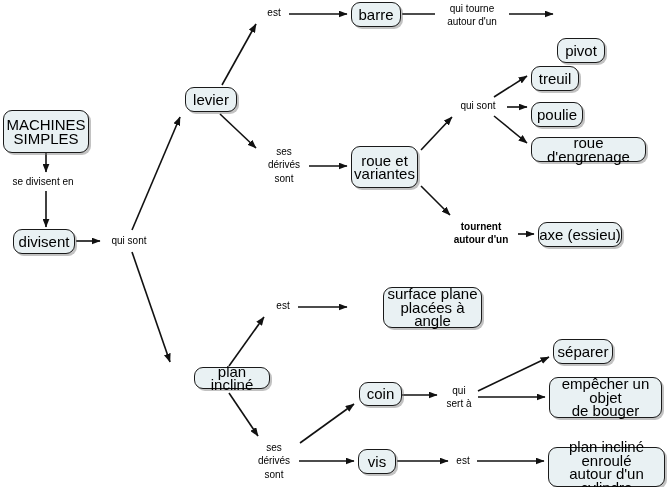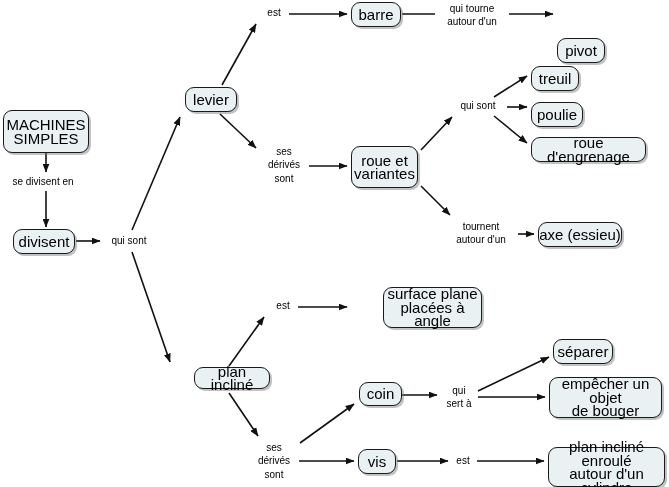--- a/index.html
+++ b/index.html
@@ -121,21 +121,21 @@
   <div id="label-layer">
       <div class="link-label" style="left: 2px; top: 175px; width: 82px; height: 14px;">se divisent en</div>
       <div class="link-label" style="left: 103px; top: 234px; width: 52px; height: 14px;">qui sont</div>
       <div class="link-label" style="left: 263px; top: 6px; width: 22px; height: 14px;">est</div>
       <div class="link-label" style="left: 436px; top: 1px; width: 72px; height: 28px;">qui tourne
 autour d'un</div>
       <div class="link-label" style="left: 262px; top: 144px; width: 44px; height: 42px;">ses
 dérivés
 sont</div>
       <div class="link-label" style="left: 452px; top: 99px; width: 52px; height: 14px;">qui sont</div>
-      <div class="link-label" style="left: 445px; top: 219px; width: 72px; height: 28px;">tournent
+      <div class="link-label" style="left: 445px; top: 219px; width: 72px; height: 28px; font-weight: bold;">tournent
 autour d'un</div>
       <div class="link-label" style="left: 272px; top: 299px; width: 22px; height: 14px;">est</div>
       <div class="link-label" style="left: 252px; top: 440px; width: 44px; height: 42px;">ses
 dérivés
 sont</div>
       <div class="link-label" style="left: 441px; top: 383px; width: 36px; height: 28px;">qui
 sert à</div>
       <div class="link-label" style="left: 452px; top: 454px; width: 22px; height: 14px;">est</div>
     </div>
 </div>

